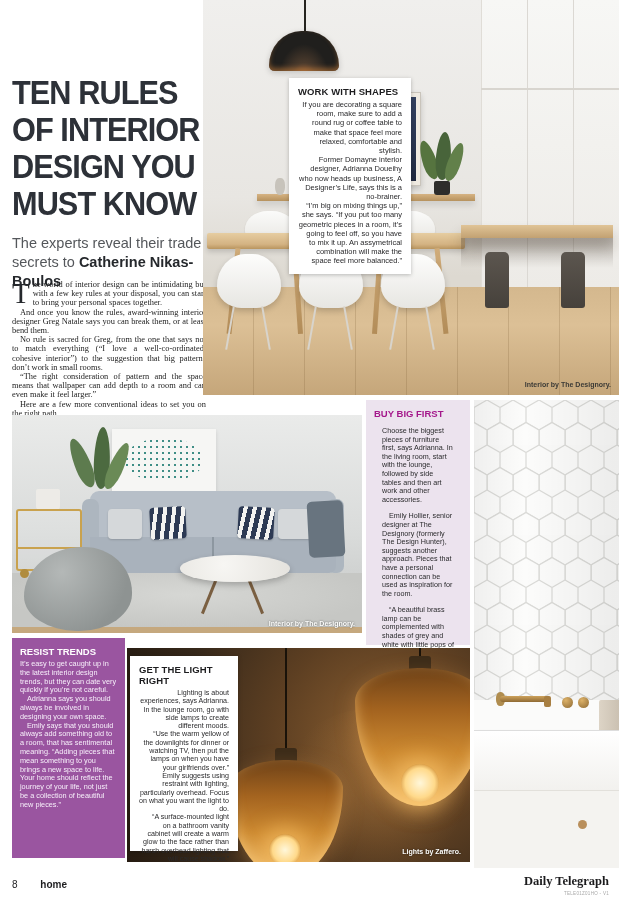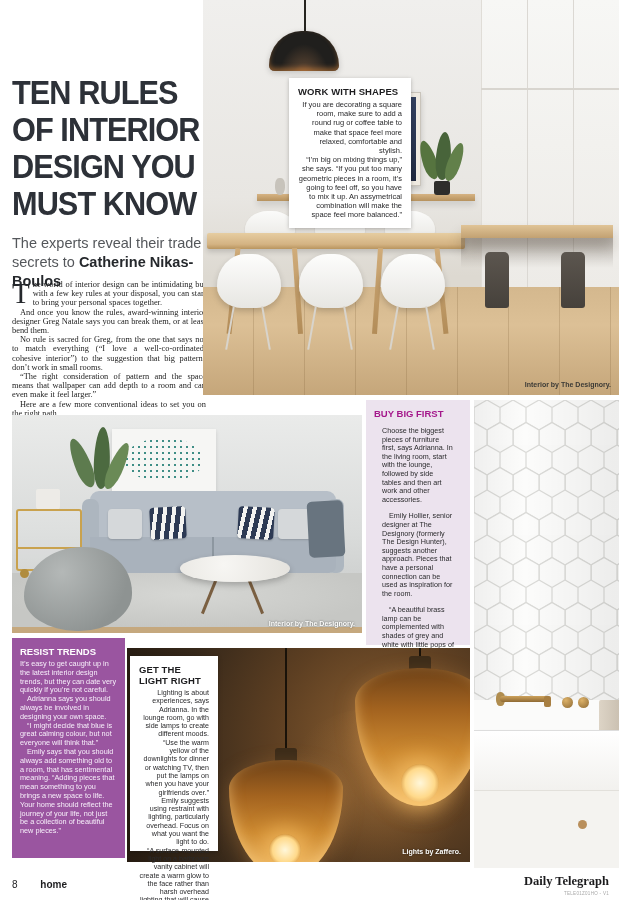--- a/index.html
+++ b/index.html
@@ -161,21 +161,21 @@
     background:linear-gradient(180deg,#6e4218 0%,#a3631f 30%,#cd8a31 62%,#ecb662 100%);
     border-radius:48% 48% 50% 50%/24% 24% 76% 76%;
     box-shadow:inset 0 -6px 14px rgba(255,214,140,.55), 0 6px 22px rgba(255,180,90,.25); }
   .g-bulb { border-radius:50%;
     background:radial-gradient(circle,#fff7da 0%,#ffd98a 55%, rgba(255,200,110,0) 75%);
     box-shadow:0 0 20px 8px rgba(255,200,110,.55); }
   .g-glow { left:150px; top:60px; width:200px; height:160px; border-radius:50%;
     background:radial-gradient(circle, rgba(255,180,90,.18), rgba(255,180,90,0) 70%); }
 
   
-  .bx-light { left:130px; top:656px; width:88px; height:195px; }
+  .bx-light { left:130px; top:656px; width:108px; height:195px; }
   .bx-light p { font-size:7.1px; line-height:8.3px; }
 
   
   .foot-left { left:12px; top:879px; font-size:10px; color:#1d1d1f; }
   .foot-left b { font-weight:700;margin-left:20px; }
   .foot-right { right:10px; top:874px; font-family:"Liberation Serif", serif;
     font-weight:700; font-size:12.5px; color:#1b1b1d; }
   .foot-code { right:10px; top:891px; font-size:4.5px; color:#a9a9a9; letter-spacing:.3px; }
 </style>
 </head>
@@ -239,20 +239,21 @@
     <div class="abs d-bench"></div>
     <div class="abs d-benchshade"></div>
     <div class="abs d-stool" style="left:282px"></div>
     <div class="abs d-stool" style="left:358px"></div>
     <div class="caption dark" style="right:8px;bottom:7px">Interior by The Designory.</div>
   </div>
 
   <aside class="abs infobox bx-shapes">
     <h3>WORK WITH SHAPES</h3>
     <p class="first">If you are decorating a square room, make sure to add a round rug or coffee table to make that space feel more relaxed, comfortable and stylish.</p>
+    <p>Former Domayne interior designer, Adrianna Doueihy who now heads up business, A Designer’s Life, says this is a no-brainer.</p>
     <p>“I’m big on mixing things up,” she says. “If you put too many geometric pieces in a room, it’s going to feel off, so you have to mix it up. An assymetrical combination will make the space feel more balanced.”</p>
   </aside>
 
   <div class="abs photo ph-living">
     <div class="abs l-floor"></div>
     <div class="abs l-rug"></div>
     <div class="abs l-art">
       <div class="l-dots"></div>
     </div>
     <div class="abs leaf l-leaf1"></div>
@@ -309,21 +310,20 @@
     <div class="abs b-towel"></div>
     <div class="abs b-counter"></div>
     <div class="abs b-cab"></div>
     <div class="abs b-knob"></div>
   </div>
 
   <aside class="abs bx-resist">
     <h3>RESIST TRENDS</h3>
     <p class="first">It’s easy to get caught up in the latest interior design trends, but they can date very quickly if you’re not careful.</p>
     <p>Adrianna says you should always be involved in designing your own space.</p>
-    <p>“I might decide that blue is great calming colour, but not everyone will think that.”</p>
     <p>Emily says that you should always add something old to a room, that has sentimental meaning. “Adding pieces that mean something to you brings a new space to life. Your home should reflect the journey of your life, not just be a collection of beautiful new pieces.”</p>
   </aside>
 
   <div class="abs photo ph-lights">
     <div class="abs g-glow"></div>
     <div class="abs g-cord" style="left:292px;height:12px"></div>
     <div class="abs g-cord" style="left:158px;height:104px"></div>
     <div class="abs g-neck" style="left:282px;top:8px"></div>
     <div class="abs g-body" style="left:228px;top:20px;width:130px;height:138px"></div>
     <div class="abs g-bulb" style="left:274px;top:116px;width:38px;height:38px"></div>

